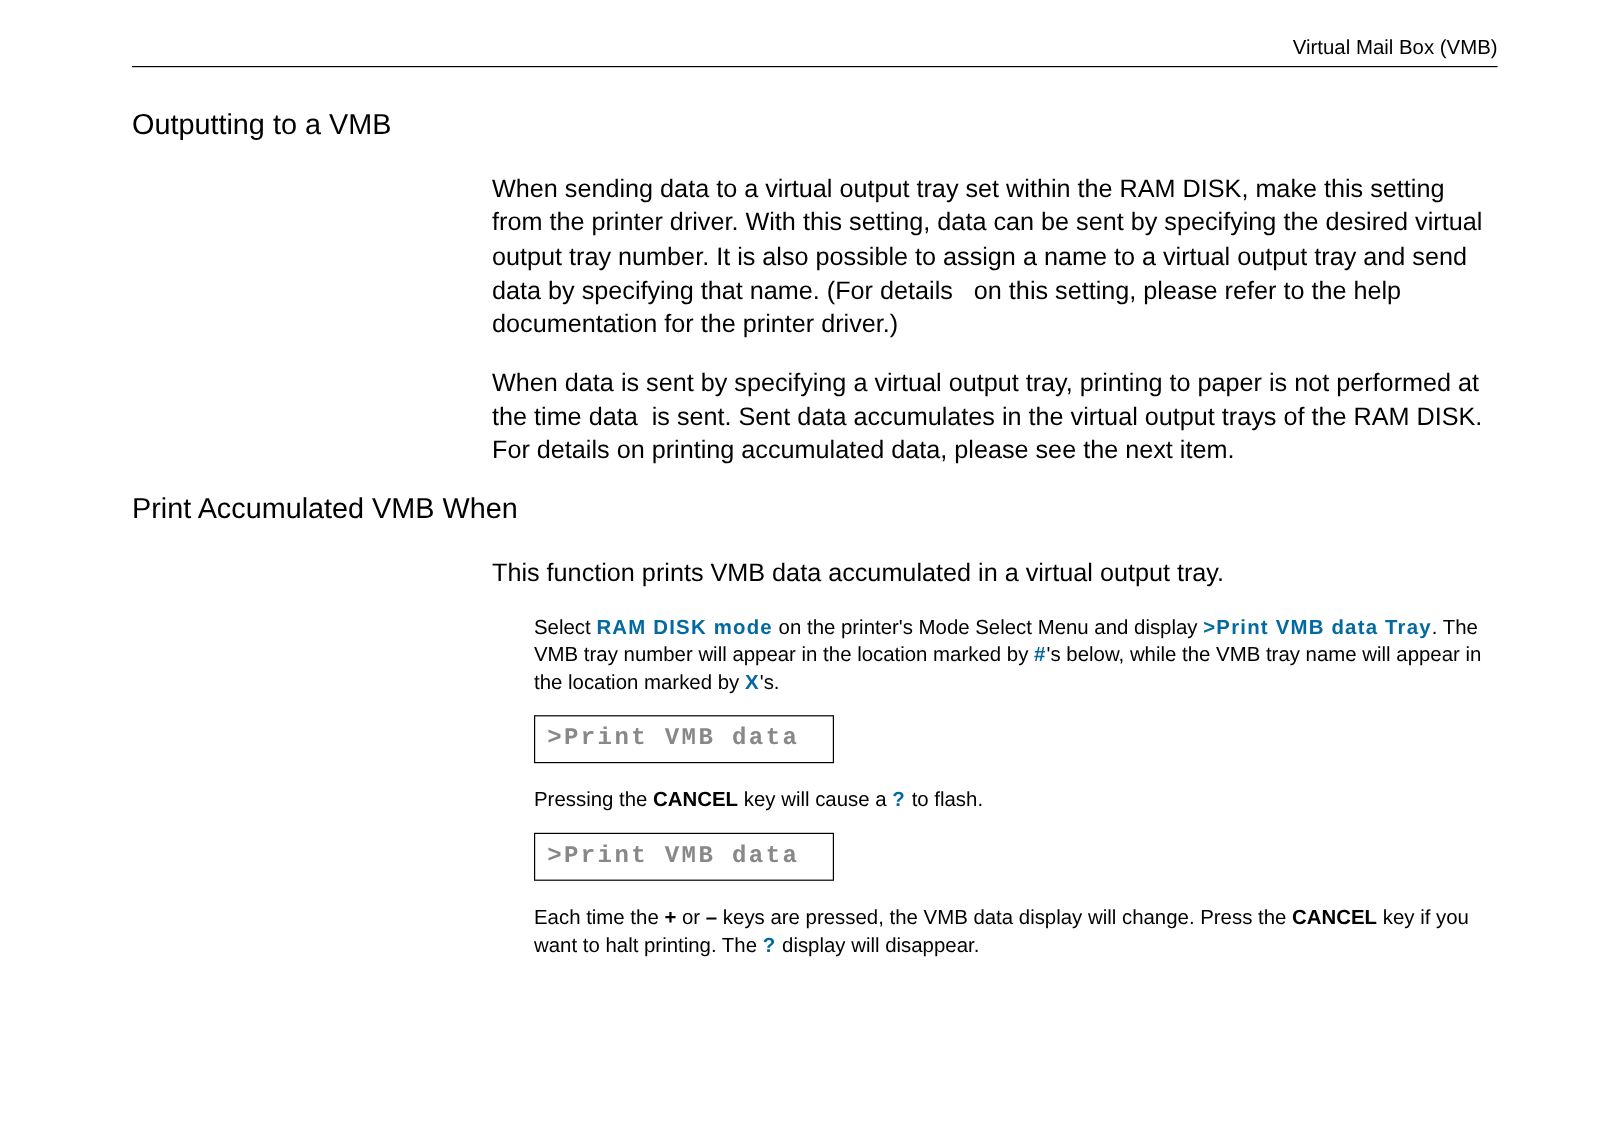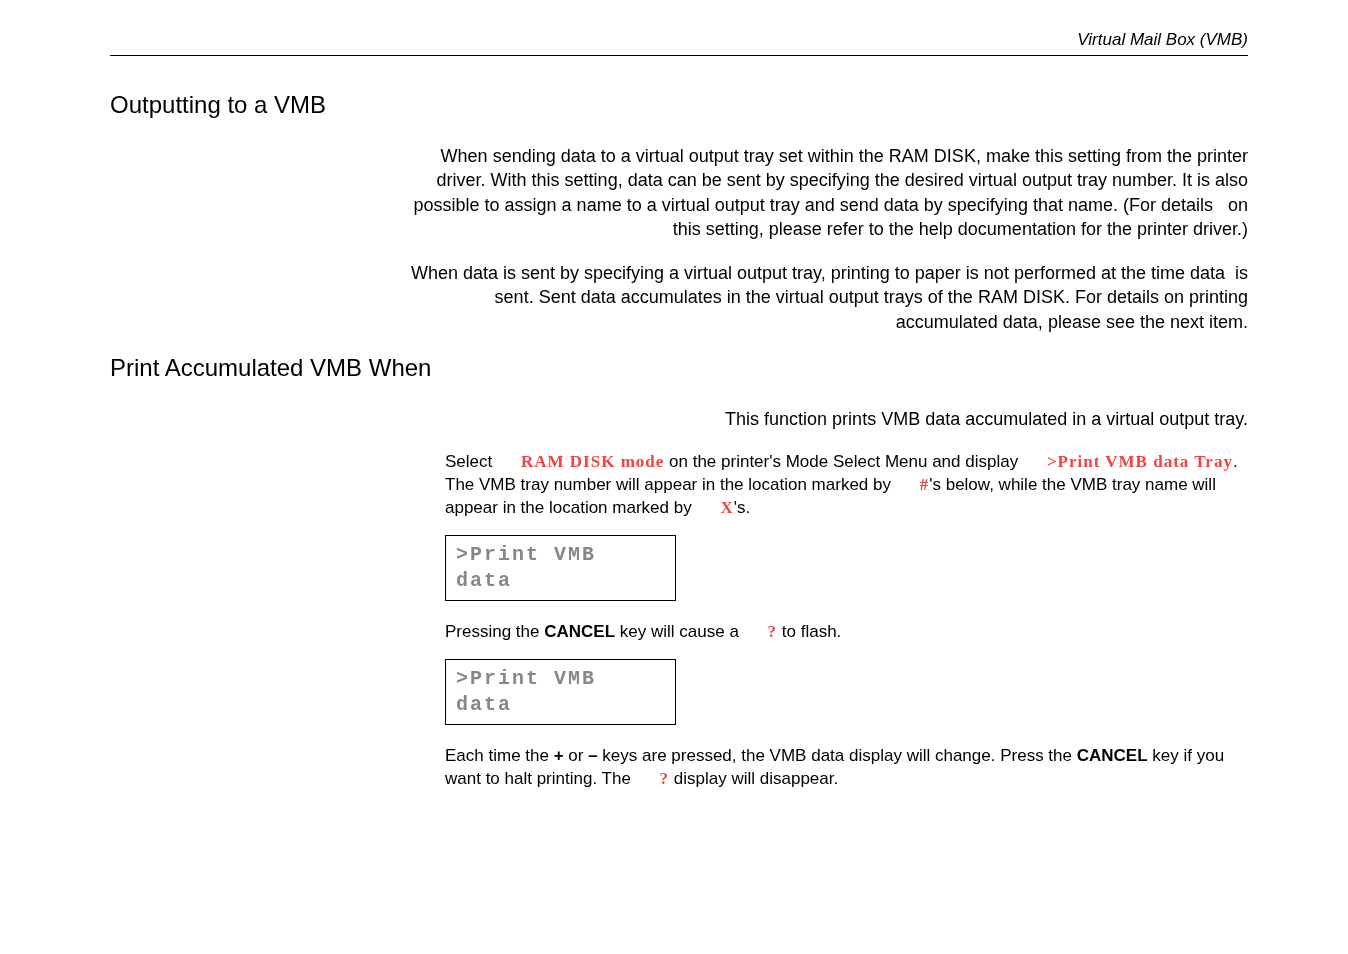--- a/index.html
+++ b/index.html
@@ -10,66 +10,63 @@
     body {
       font-family: Arial, Helvetica, sans-serif;
       background: #ffffff;
       width: 1348px;
       height: 954px;
       padding: 30px 100px 30px 110px;
       color: #000000;
     }
     .header-text {
       text-align: right;
-      font-style: italic;
       font-size: 17px;
       margin-bottom: 5px;
     }
     .header-line {
       border-bottom: 1.5px solid #000;
       margin-bottom: 35px;
     }
     .section-heading {
       font-size: 24px;
       font-weight: normal;
       margin-bottom: 25px;
     }
     .body-text {
       margin-left: 300px;
-      font-size: 18px;
+      font-size: 21px;
       line-height: 1.35;
       margin-bottom: 20px;
-      text-align: right;
     }
     .body-text-indent {
       margin-left: 335px;
       font-size: 17px;
       line-height: 1.35;
       margin-bottom: 15px;
     }
     .lcd-box {
       margin-left: 335px;
       border: 1.5px solid #000;
       padding: 6px 10px;
       font-family: 'Courier New', monospace;
       font-size: 20px;
       font-weight: bold;
       letter-spacing: 2px;
       line-height: 1.3;
       display: inline-block;
-      width: 231px;
+      width: 250px;
       margin-bottom: 20px;
       color: #888;
     }
     .seg-font {
-      font-family: Liberation Serif, serif;
+      font-family: Liberation Sans, sans-serif;
       letter-spacing: 1px;
-      color: #ef4444;
+      color: #0369a1;
       font-weight: bold;
-      margin-left: 24px;
     }
     .mid-section {
       margin-top: 10px;
     }
     .bold {
       font-weight: bold;
     }
   </style>
 </head>
 <body>

